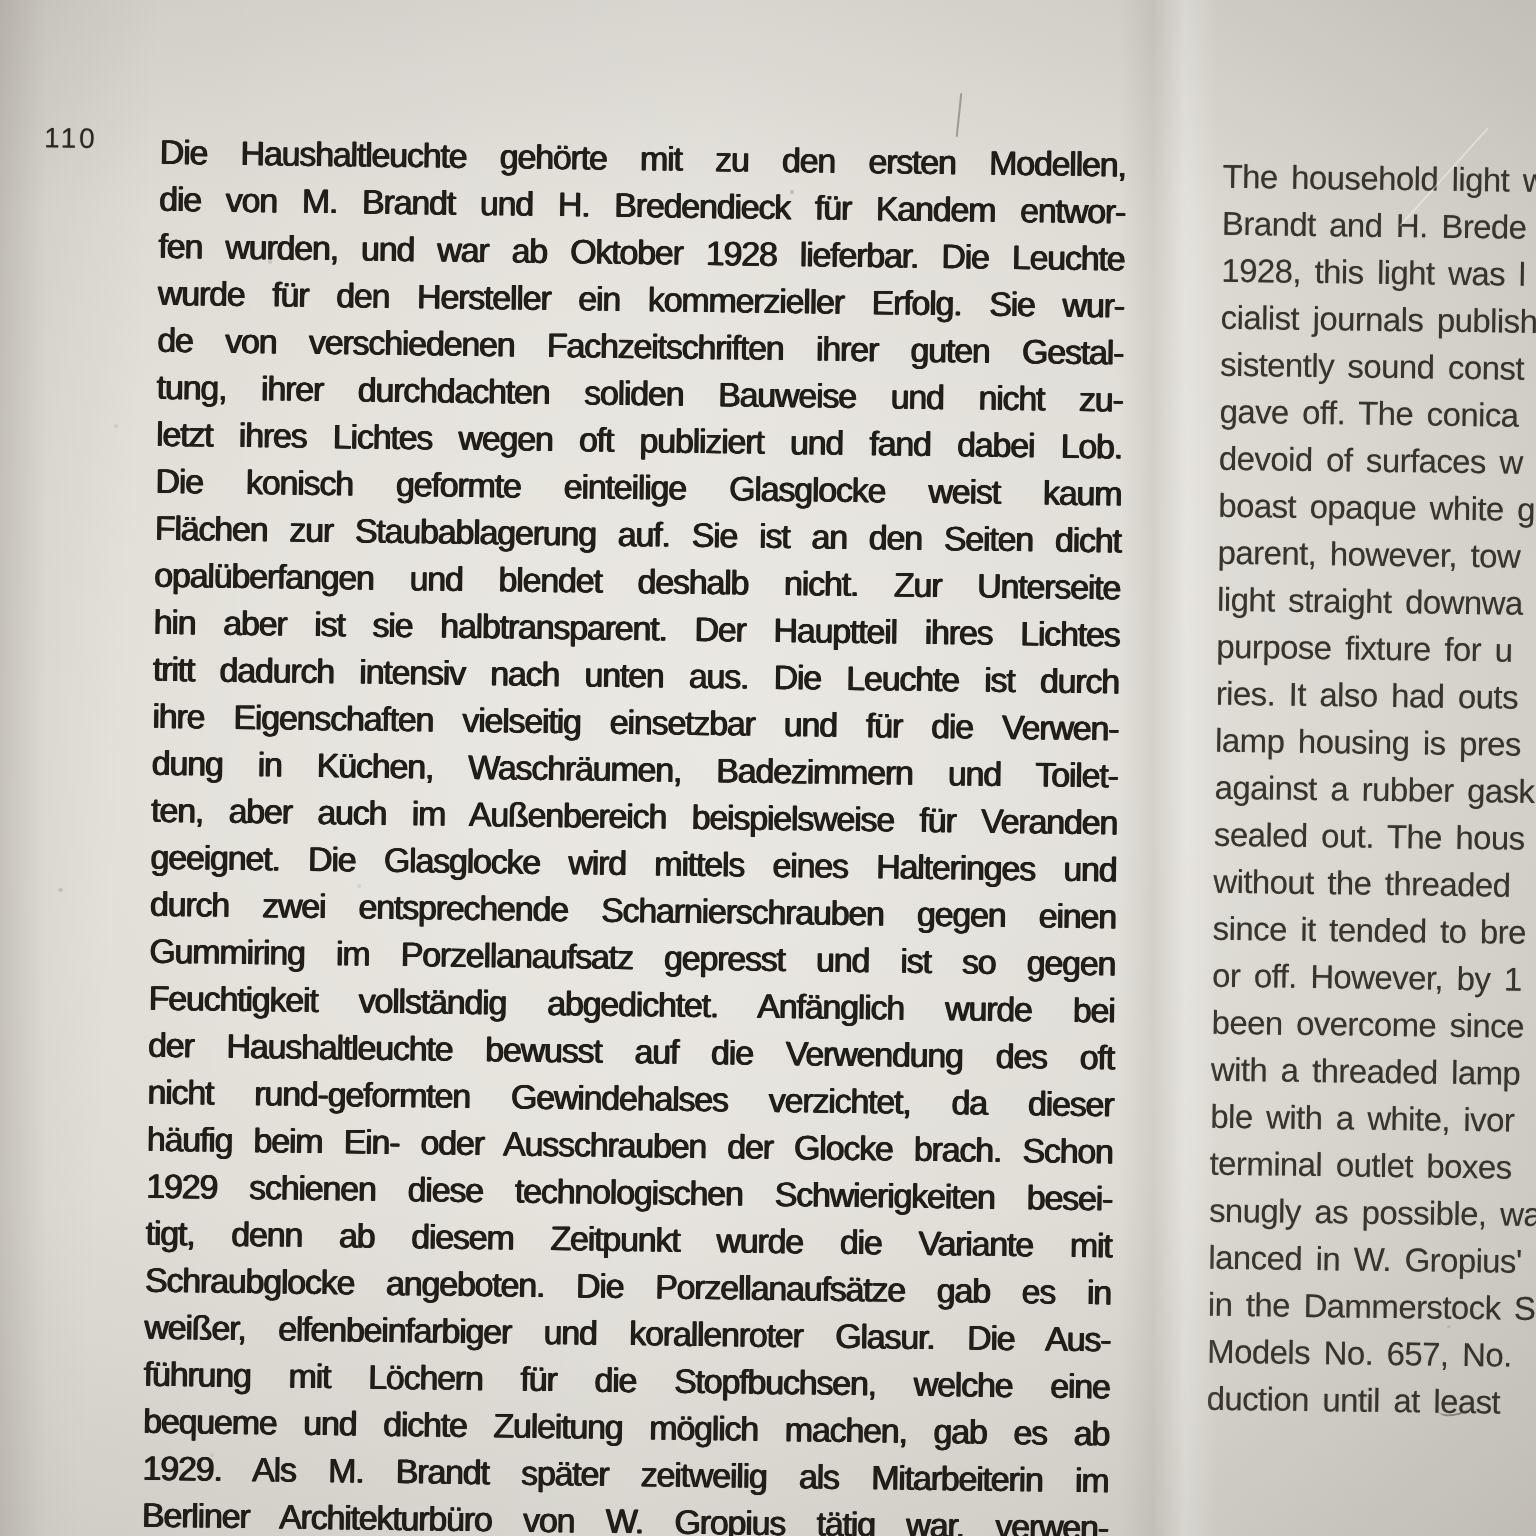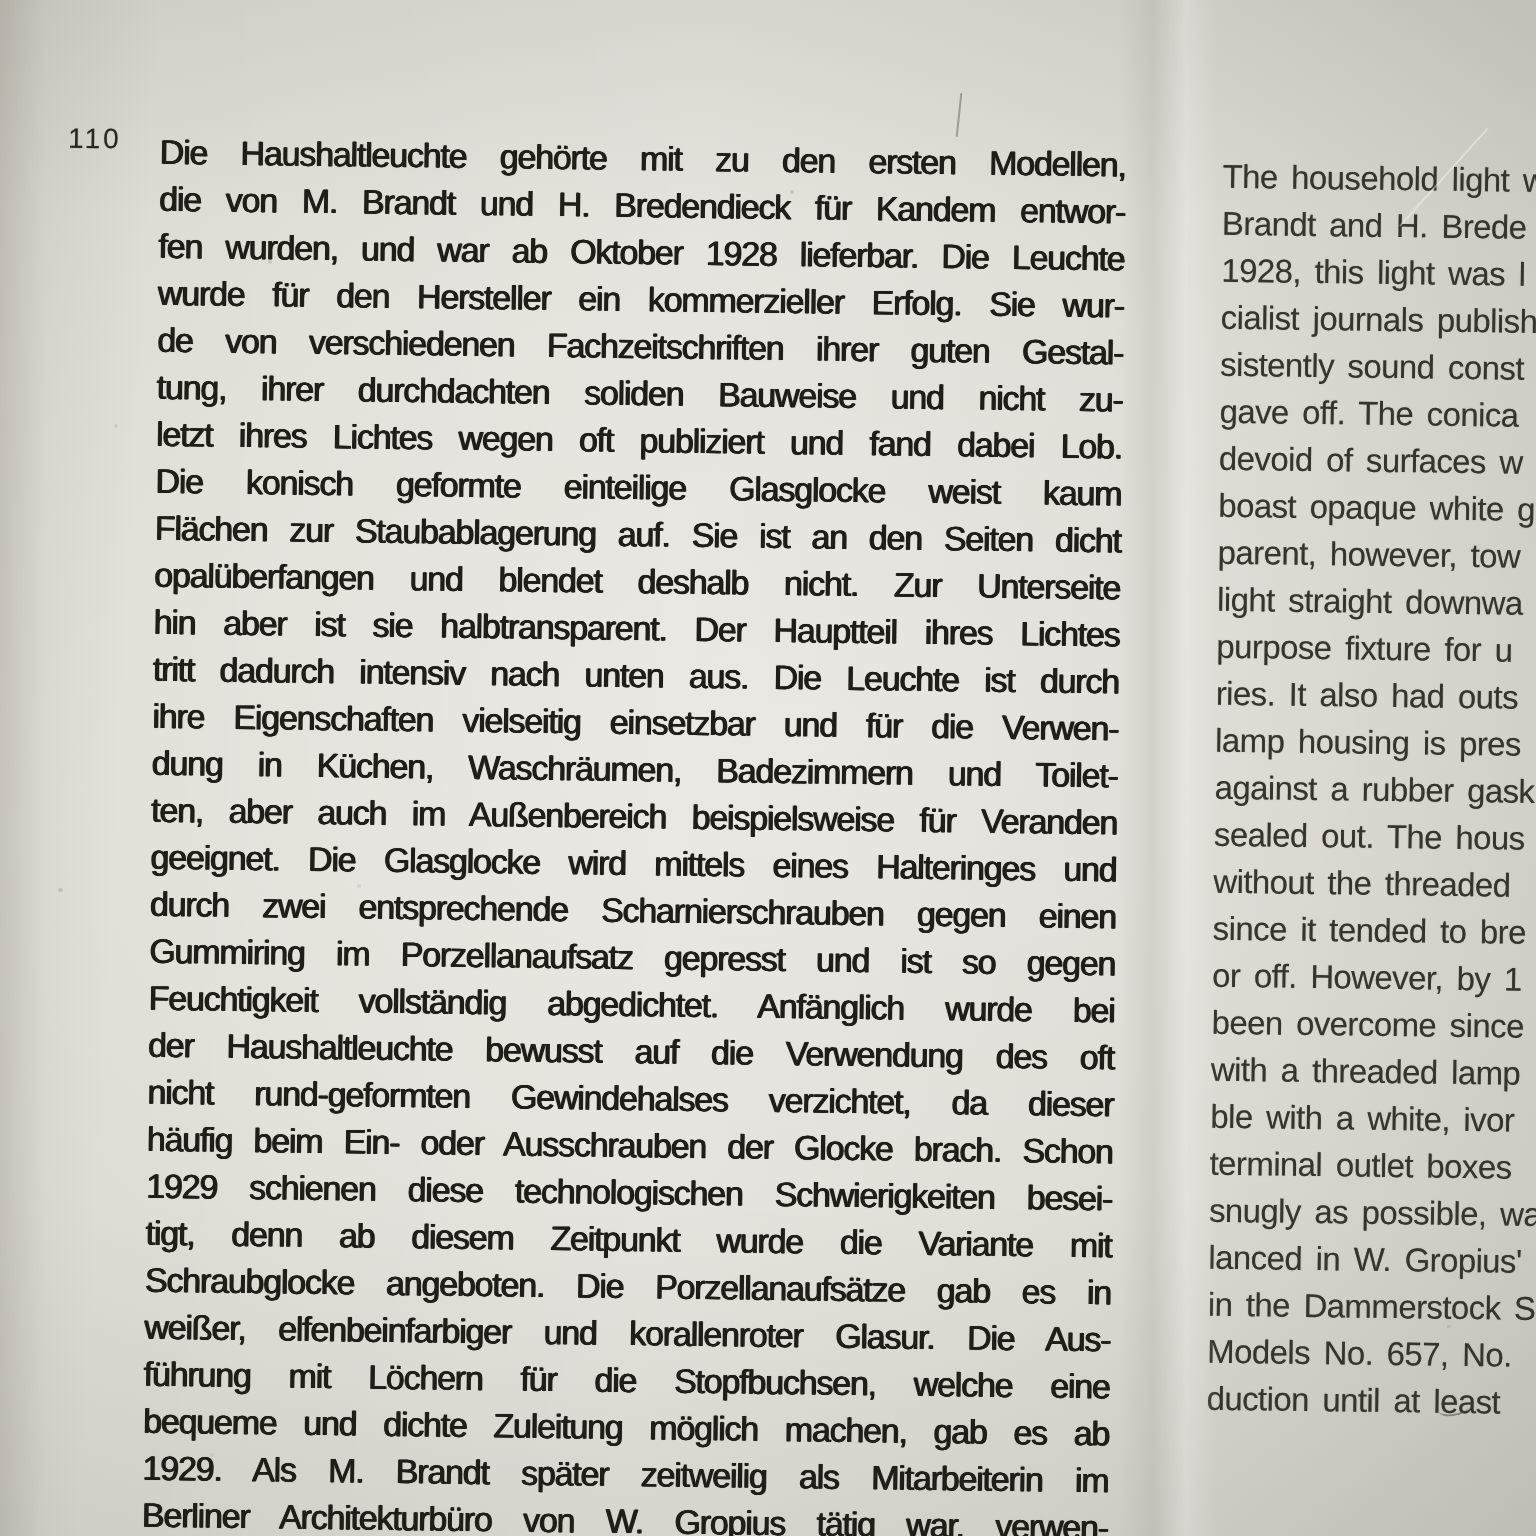--- a/index.html
+++ b/index.html
@@ -29,21 +29,20 @@
     transform-origin: 170px 140px;
   }
   .page-number {
     position: absolute;
     left: 44px;
     top: 124px;
     font-size: 28px;
     letter-spacing: 3px;
     color: #2a2621;
     text-shadow: 0 0 1px rgba(45,40,33,0.45);
-    margin-left: 24px;
   }
   .col { position: absolute; }
   .col-german {
     left: 160px;
     top: 129px;
     width: 966px;
     color: #211e1a;
   }
   .col-german .line {
     height: 47px;

